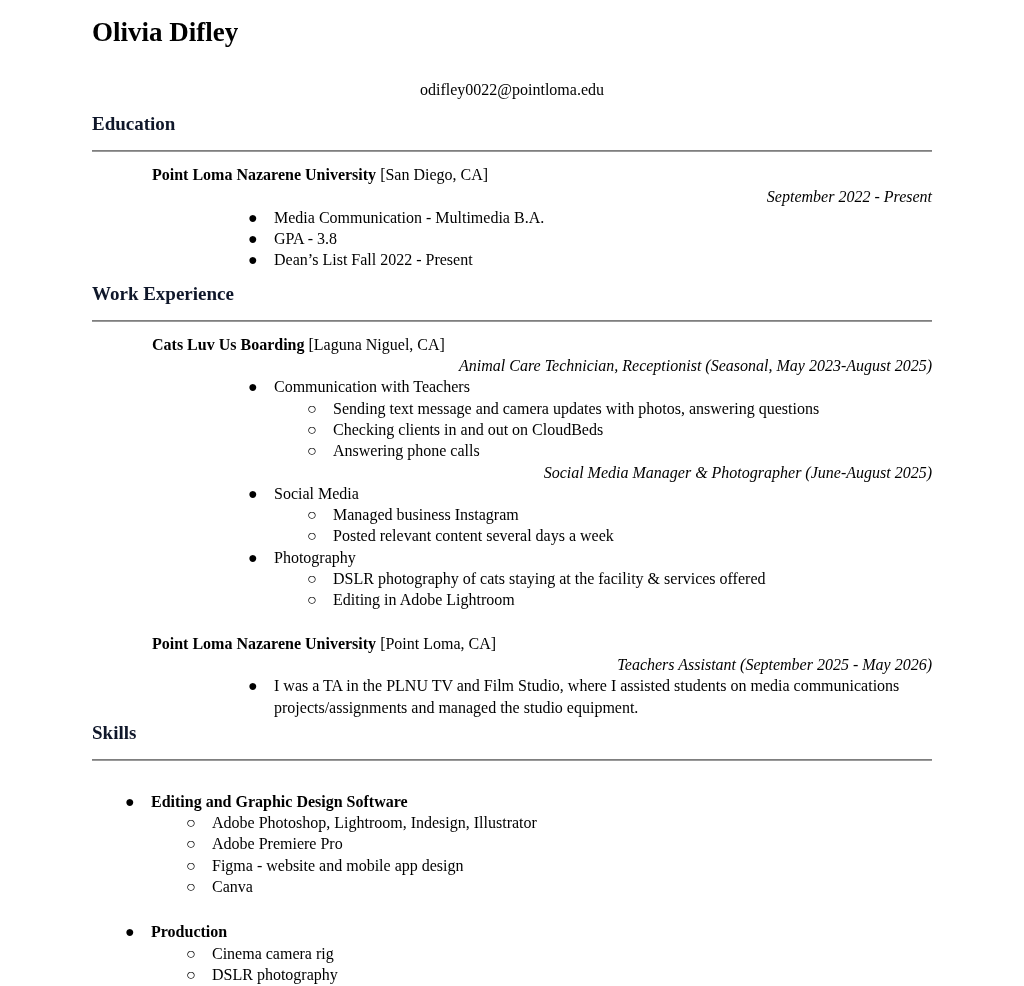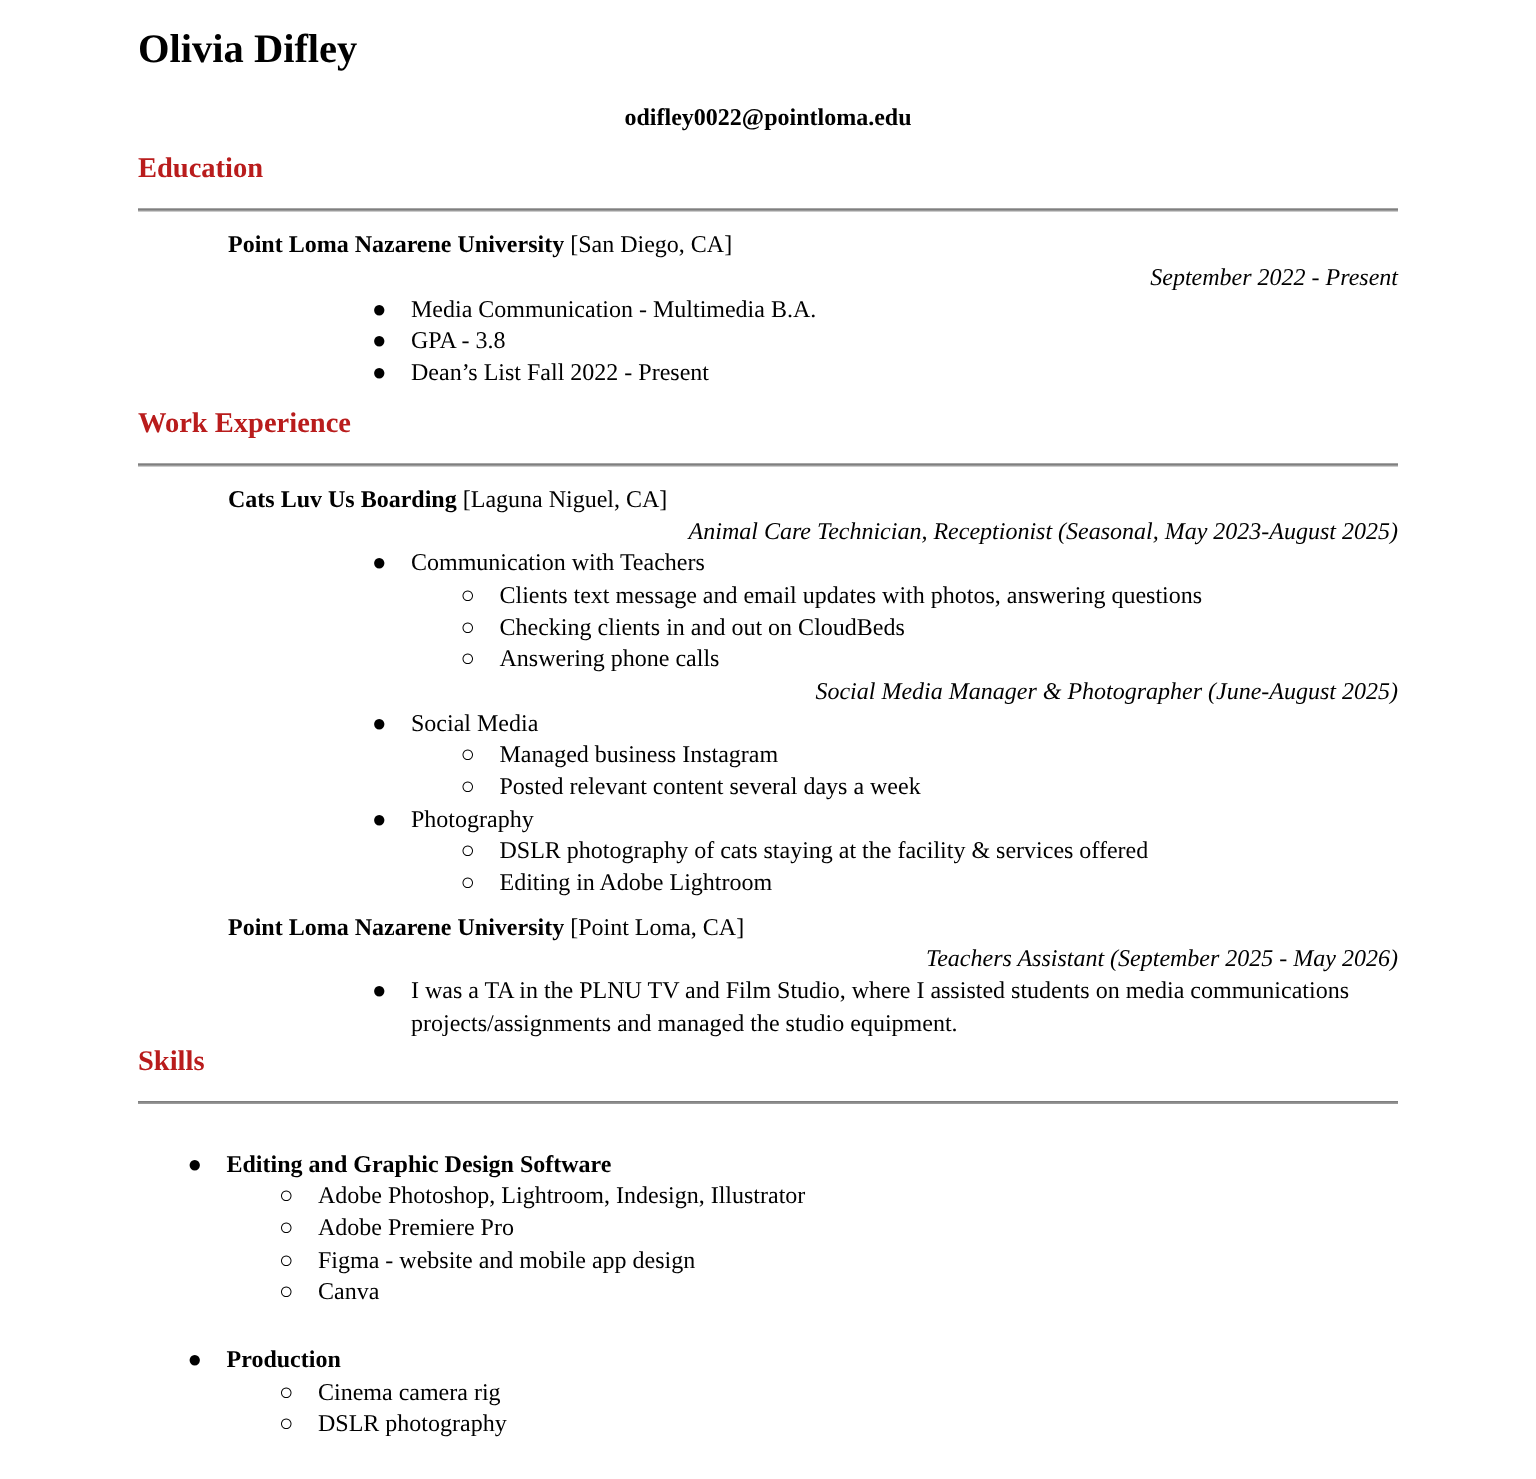--- a/index.html
+++ b/index.html
@@ -8,42 +8,42 @@
     background:#ffffff;
     color:#000000;
     font-family:"Liberation Serif","DejaVu Serif",serif;
     font-size:16px;
     line-height:21.3px;
     overflow:hidden;
   }
   .page { padding:16px 92px 0 92px; }
 
   .name  { text-align:left; font-size:27px; line-height:32px; font-weight:700; }
-  .email { text-align:center; margin-top:20px;font-weight:bold; }
+  .email { text-align:center; margin-top:31px; }
 
-  .sec-h { color:#b91c1c; font-size:19px; line-height:23px; font-weight:700; }
+  .sec-h { color:#0f172a; font-size:19px; line-height:23px; font-weight:700; }
   .h-edu    { margin-top:12px; }
   .h-work   { margin-top:11px; }
   .h-skills { margin-top:3px; }
 
   .hr { height:2px; margin-top:15px; background:#9a9a9a; border-top:1px solid #7f7f7f; }
 
   .org-line { margin-left:60px; margin-top:10px; }
   .org-line.first { margin-top:12px; }
   .org { font-weight:700; }
   .role { margin-left:119px; font-style:italic;text-align:right; }
 
   .li  { display:flex; }
   .mk  { flex:0 0 26px; width:26px; }
   .txt { flex:1; }
 
   .body-ind .l1 { margin-left:156px; }
   .body-ind .l2 { margin-left:215px; }
 
-  .job-gap { margin-top:8px; }
+  .job-gap { margin-top:22px; }
 
   .skills-area .l1 { margin-left:33px; }
   .skills-area .l2 { margin-left:94px; }
   .skills-area .l1 .txt { font-weight:700; }
   .skills-area .grp-first { margin-top:30px; }
   .skills-area .grp-next  { margin-top:24px; }
 </style>
 </head>
 <body>
 
@@ -86,21 +86,21 @@
       <span class="loc">[Laguna Niguel, CA]</span>
     </div>
 
     <div class="role">Animal Care Technician, Receptionist (Seasonal, May 2023-August 2025)</div>
     <div class="li l1">
       <span class="mk">●</span>
       <span class="txt">Communication with Teachers</span>
     </div>
     <div class="li l2">
       <span class="mk">○</span>
-      <span class="txt">Clients text message and email updates with photos, answering questions</span>
+      <span class="txt">Sending text message and camera updates with photos, answering questions</span>
     </div>
     <div class="li l2">
       <span class="mk">○</span>
       <span class="txt">Checking clients in and out on CloudBeds</span>
     </div>
     <div class="li l2">
       <span class="mk">○</span>
       <span class="txt">Answering phone calls</span>
     </div>
 

